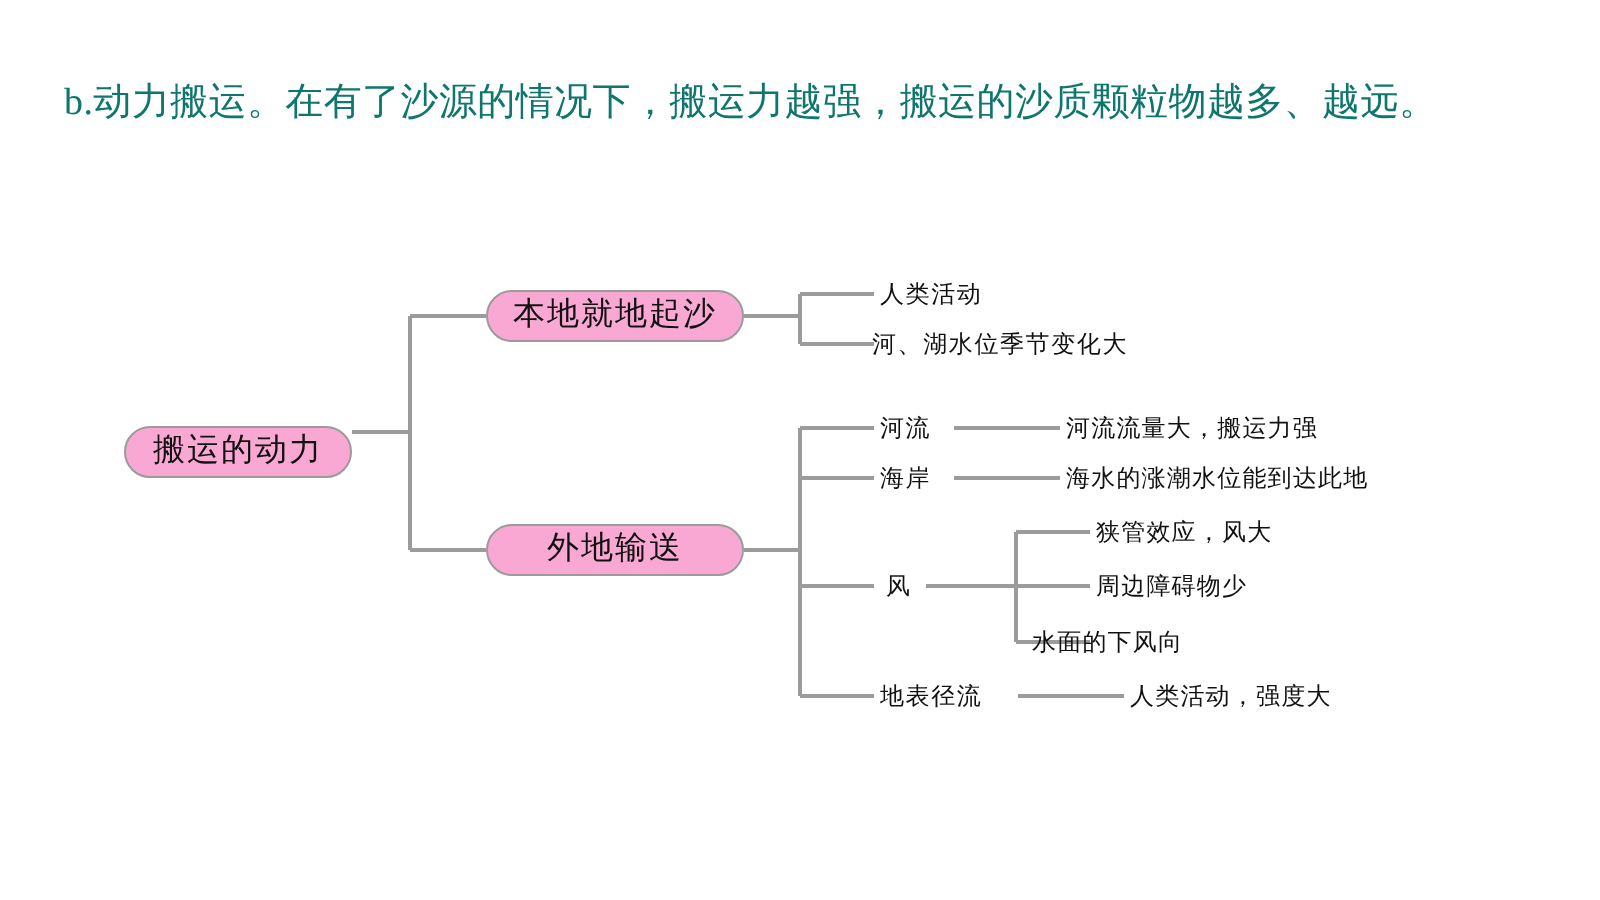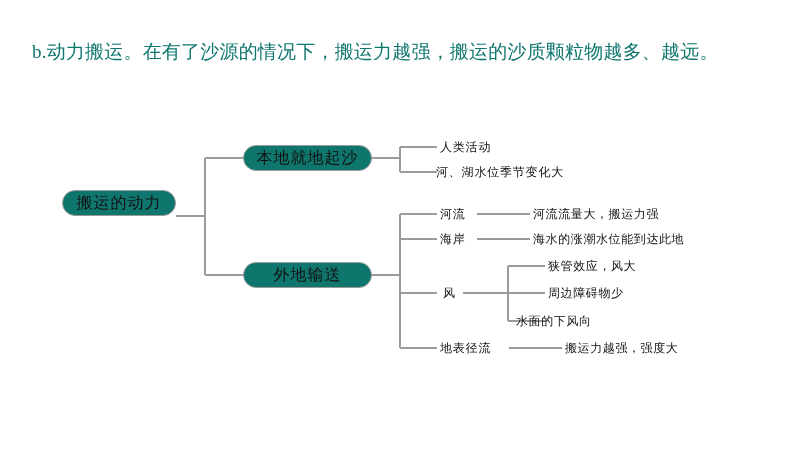--- a/index.html
+++ b/index.html
@@ -48,31 +48,31 @@
     width: 800px;
     height: 450px;
   }
 
   
   .node {
     position: absolute;
     box-sizing: border-box;
     border: 1px solid #9b9b9b;
     border-radius: 13px;
-    background: #0f766e;
+    background: #f9a8d4;
     display: flex;
     align-items: center;
     justify-content: center;
     font-size: 16px;
     line-height: 1;
     letter-spacing: 1px;
     color: #111;
     white-space: nowrap;
   }
-  .node-root  { left: 62px;  top: 190px; width: 114px; height: 26px; }
+  .node-root  { left: 62px;  top: 213px; width: 114px; height: 26px; }
   .node-b1    { left: 243px; top: 145px; width: 129px; height: 26px; }
   .node-b2    { left: 243px; top: 262px; width: 129px; height: 26px; }
 
   
   .lbl {
     position: absolute;
     font-size: 12px;
     line-height: 18px;
     letter-spacing: 0.8px;
     white-space: nowrap;
@@ -167,16 +167,16 @@
     <span>周边障碍物少</span>
   </div>
   <div class="lbl lbl-sm" style="left:516px; top:312px;">
     <span>水面的下风向</span>
   </div>
 
   <div class="lbl" style="left:440px; top:339px;">
     <span>地表径流</span>
   </div>
   <div class="lbl lbl-sm" style="left:565px; top:339px;">
-    <span>搬运力越强，强度大</span>
+    <span>人类活动，强度大</span>
   </div>
 
 </div>
 
 </body></html>

